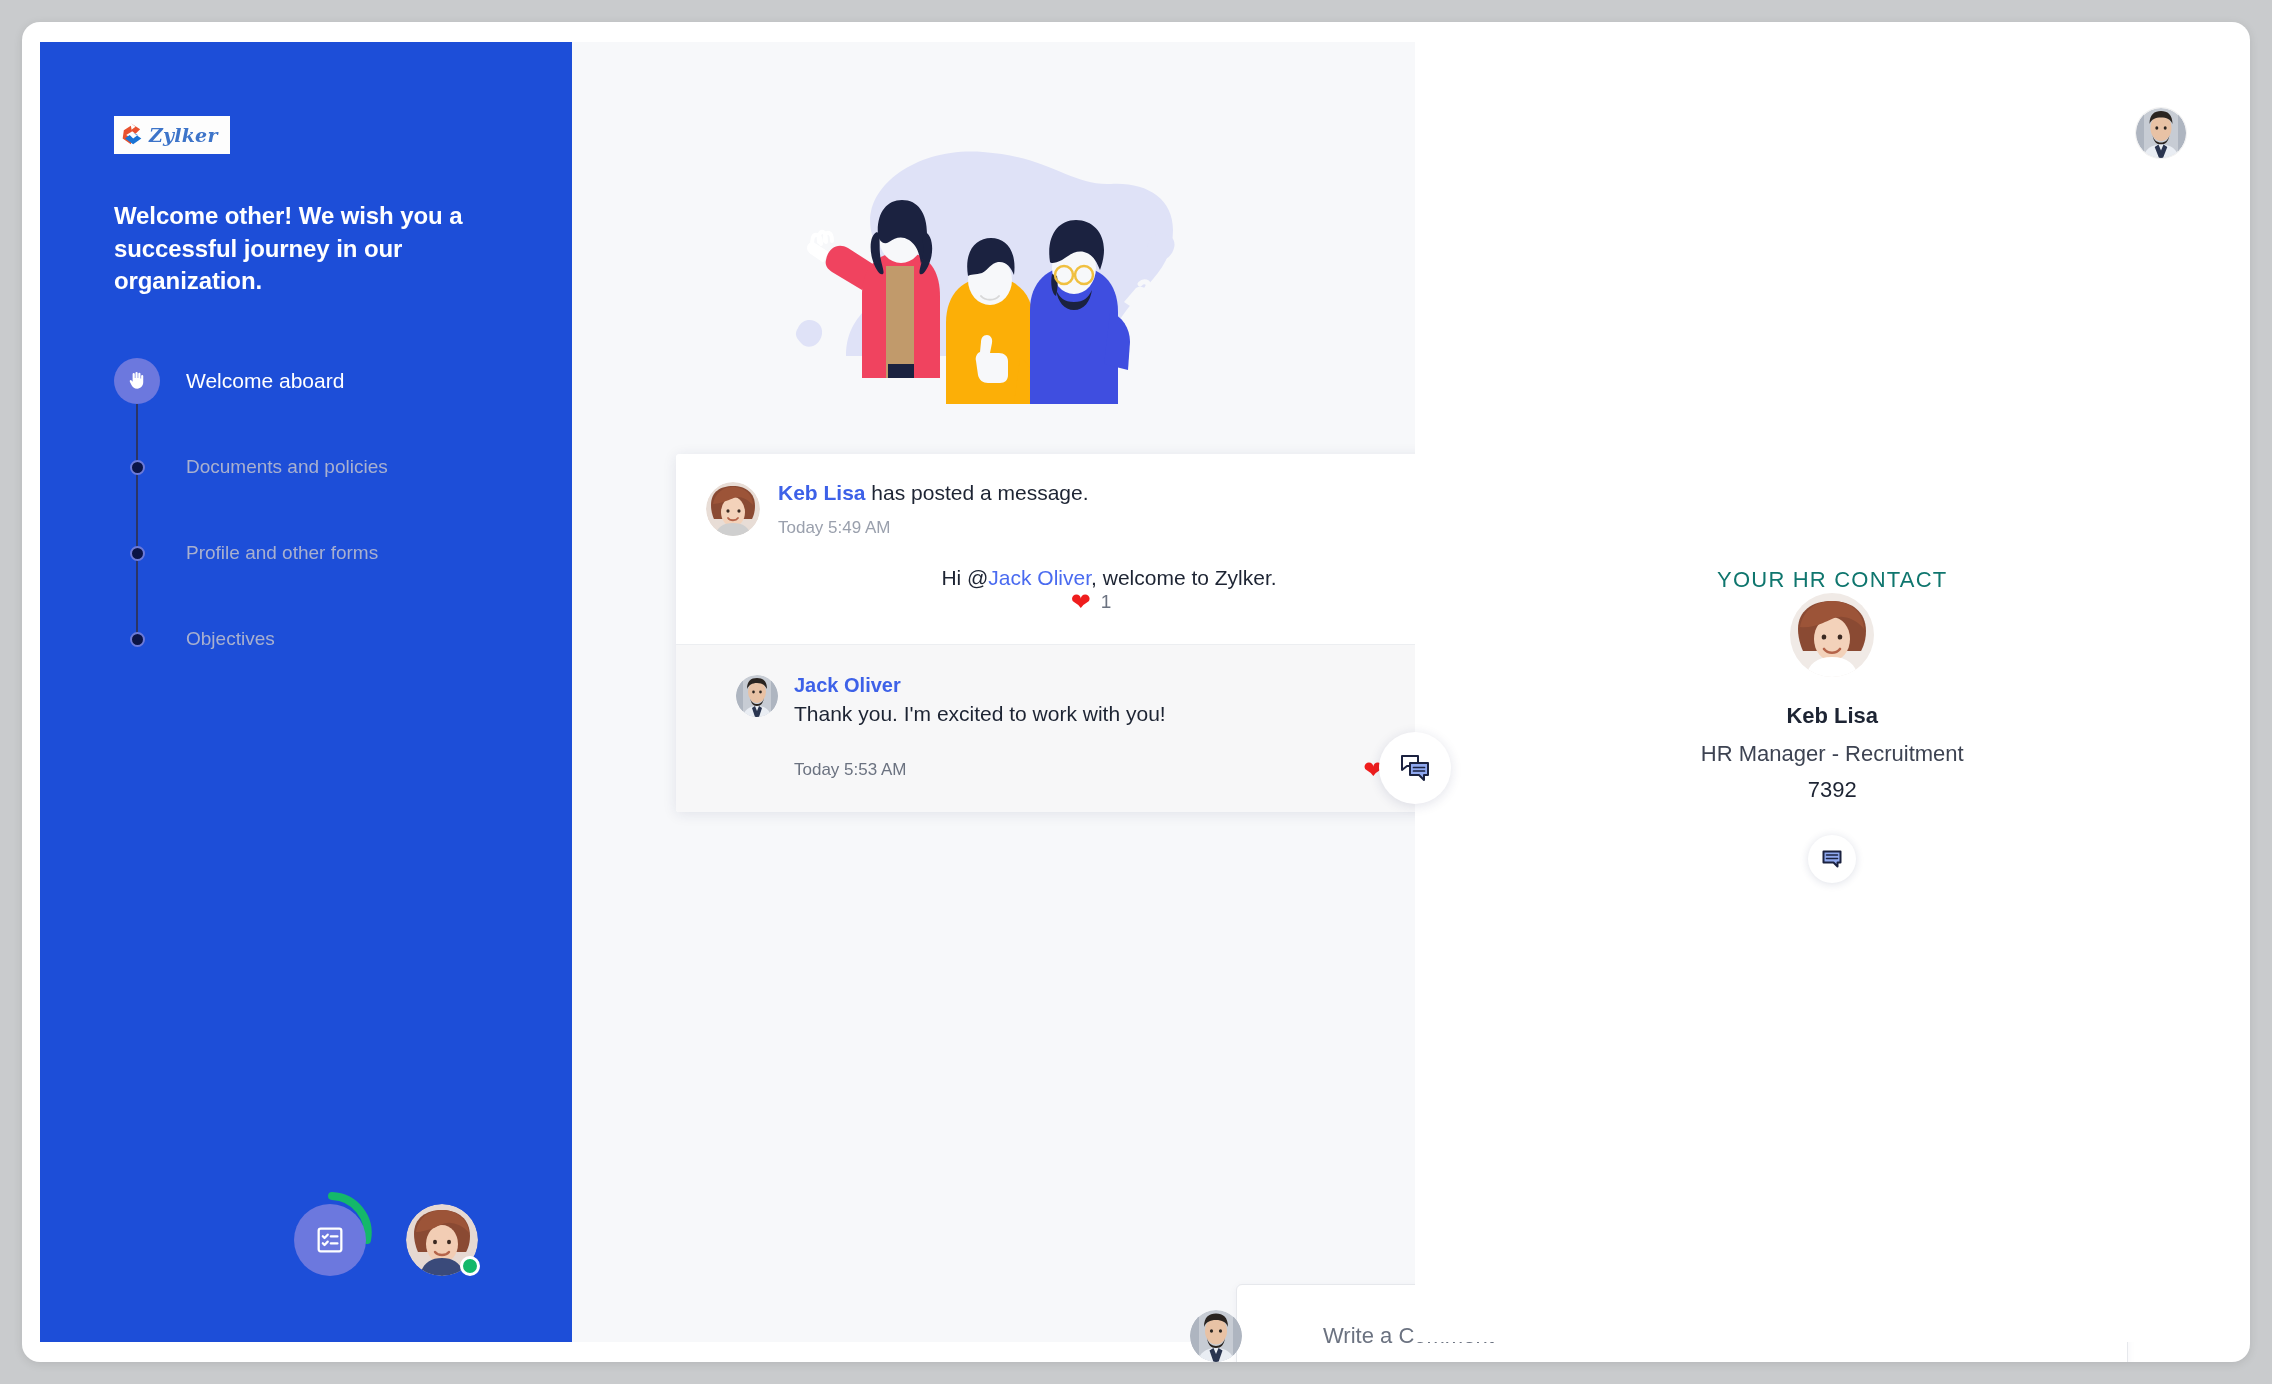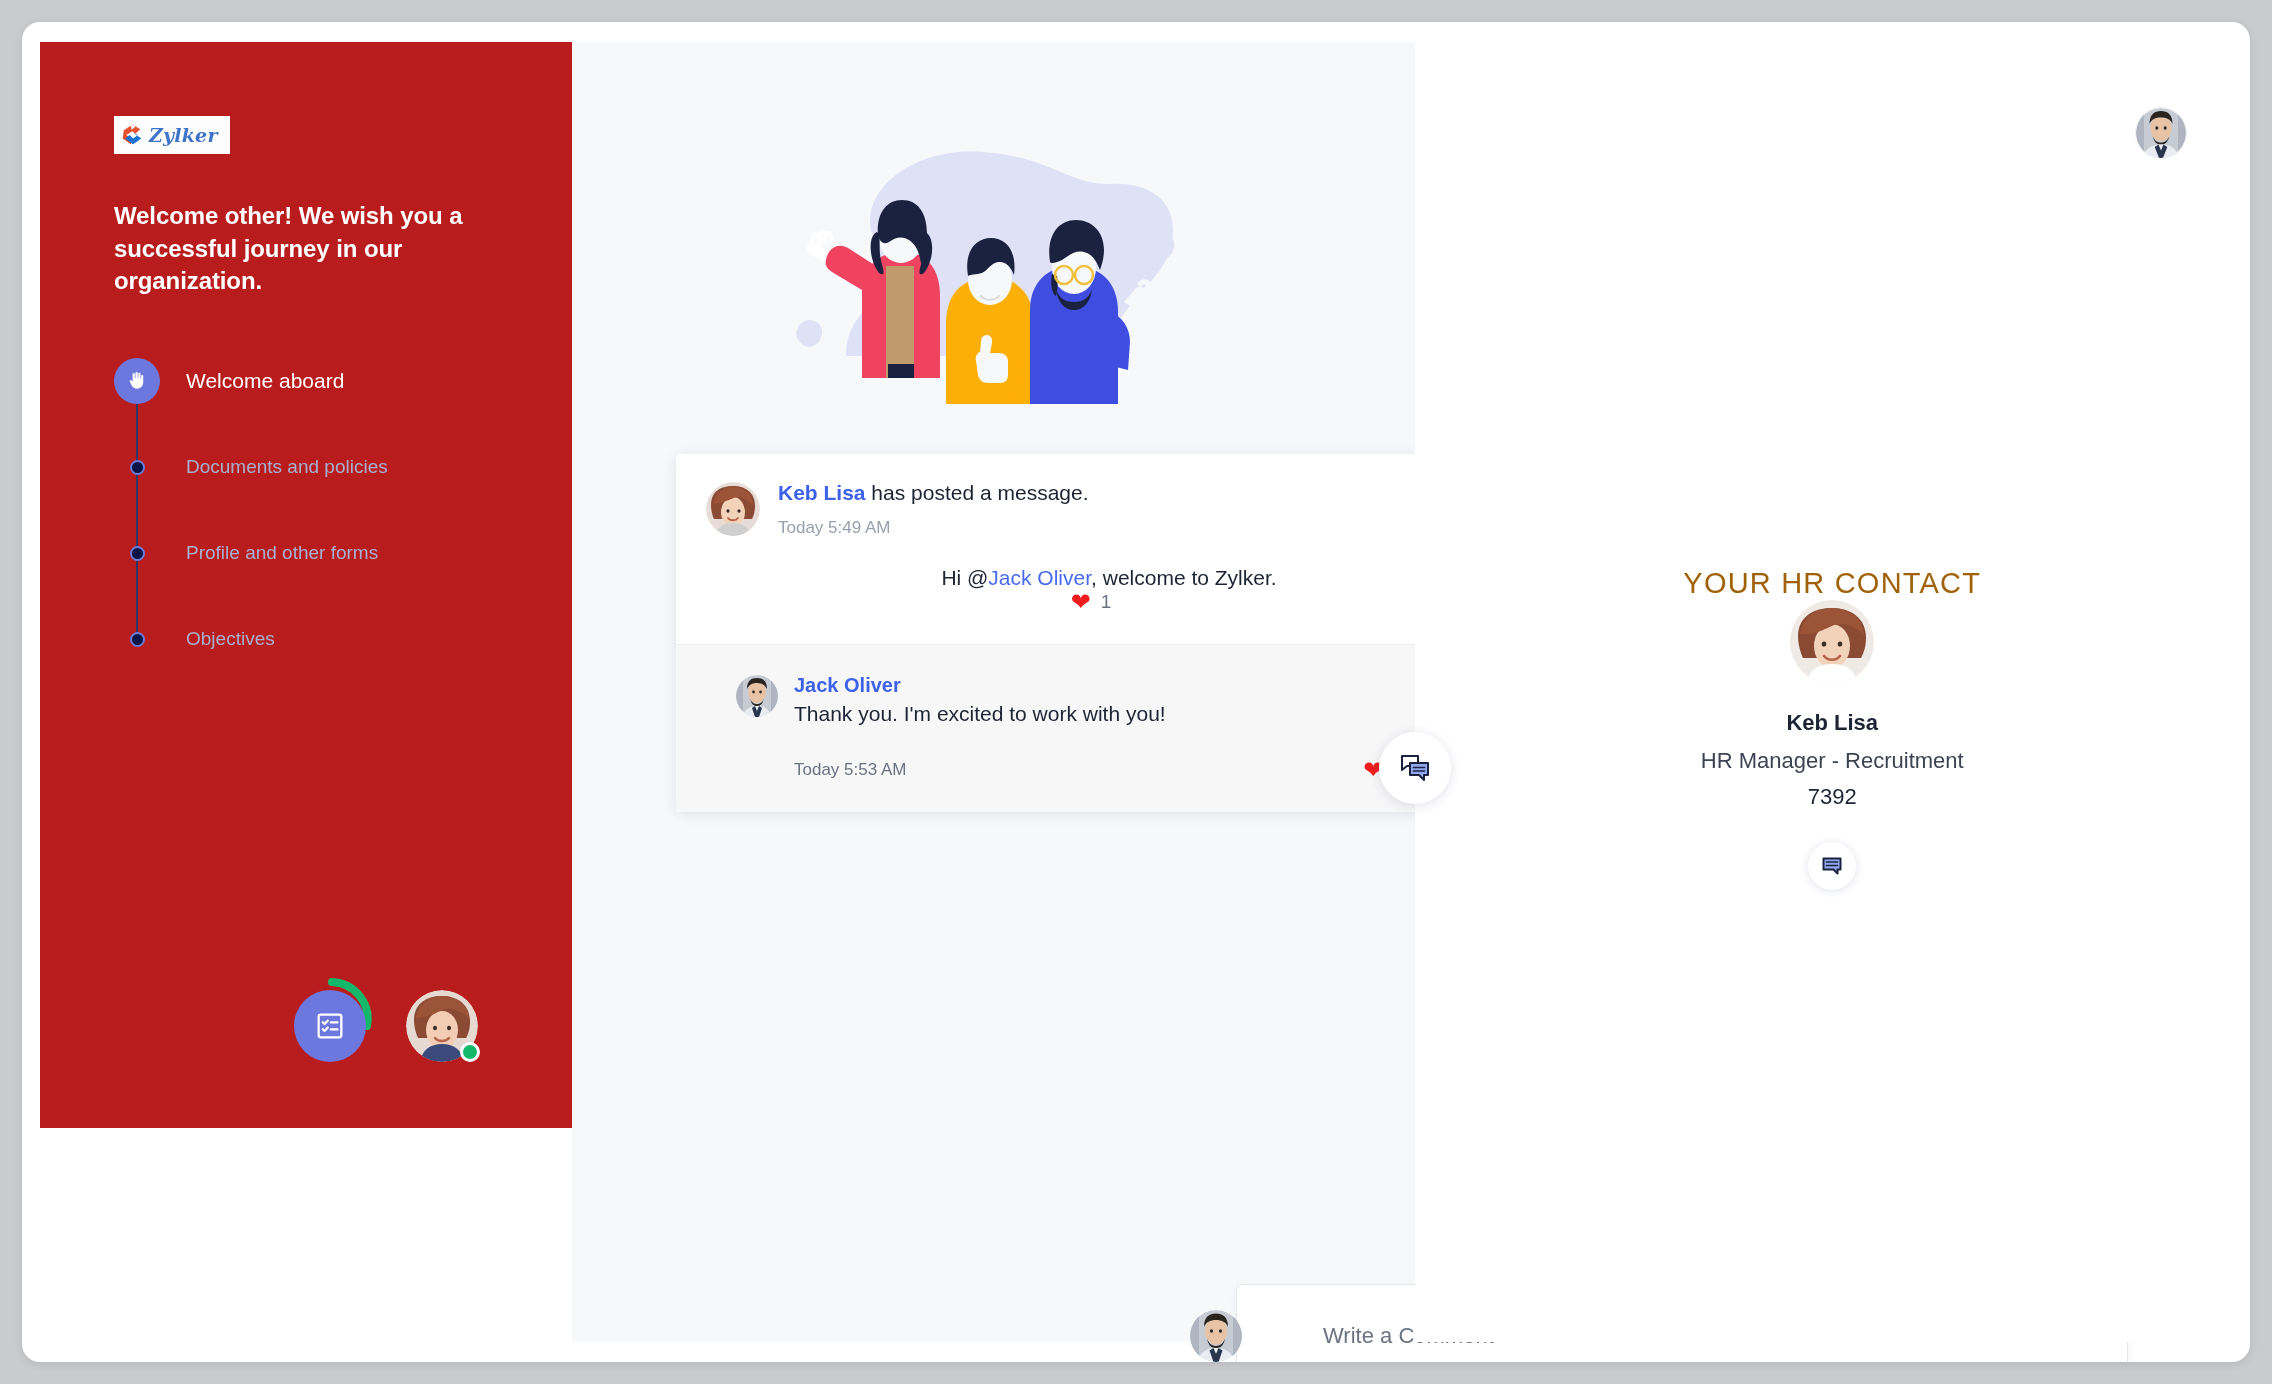--- a/index.html
+++ b/index.html
@@ -24,25 +24,25 @@
     box-shadow: 0 2px 10px rgba(0,0,0,.10);
     overflow: hidden;
     display: flex;
   }
 
   
   .sidebar {
     position: relative;
     width: 532px;
     flex: 0 0 532px;
-    background: #b91c1c;
+    background: #1d4ed8;
     margin-top: 20px;
     margin-left: 18px;
     margin-bottom: 0;
-    height: 1086px;
+    height: 1300px;
     border-top-left-radius: 0;
     overflow: hidden;
   }
 
   .logo-box {
     position: absolute;
     left: 74px;
     top: 74px;
     width: 116px;
     height: 38px;
@@ -283,23 +283,23 @@
     overflow: hidden;
     box-shadow: 0 0 0 1px rgba(0,0,0,.06);
   }
   .hr-panel {
     position: absolute;
     left: 0; right: 0;
     top: 525px;
     text-align: center;
   }
   .hr-title {
-    font-size: 29px;
+    font-size: 22px;
     letter-spacing: 1.2px;
-    color: #a16207;
+    color: #0f766e;
     font-weight: 400;
   }
   .hr-avatar {
     margin: 30px auto 0;
     width: 84px; height: 84px;
     border-radius: 50%;
     overflow: hidden;
   }
   .hr-name { margin-top: 22px; font-size: 22px; font-weight: 700; color: #1d2433; }
   .hr-role { margin-top: 12px; font-size: 22px; color: #3d4352; font-weight: 400; }

